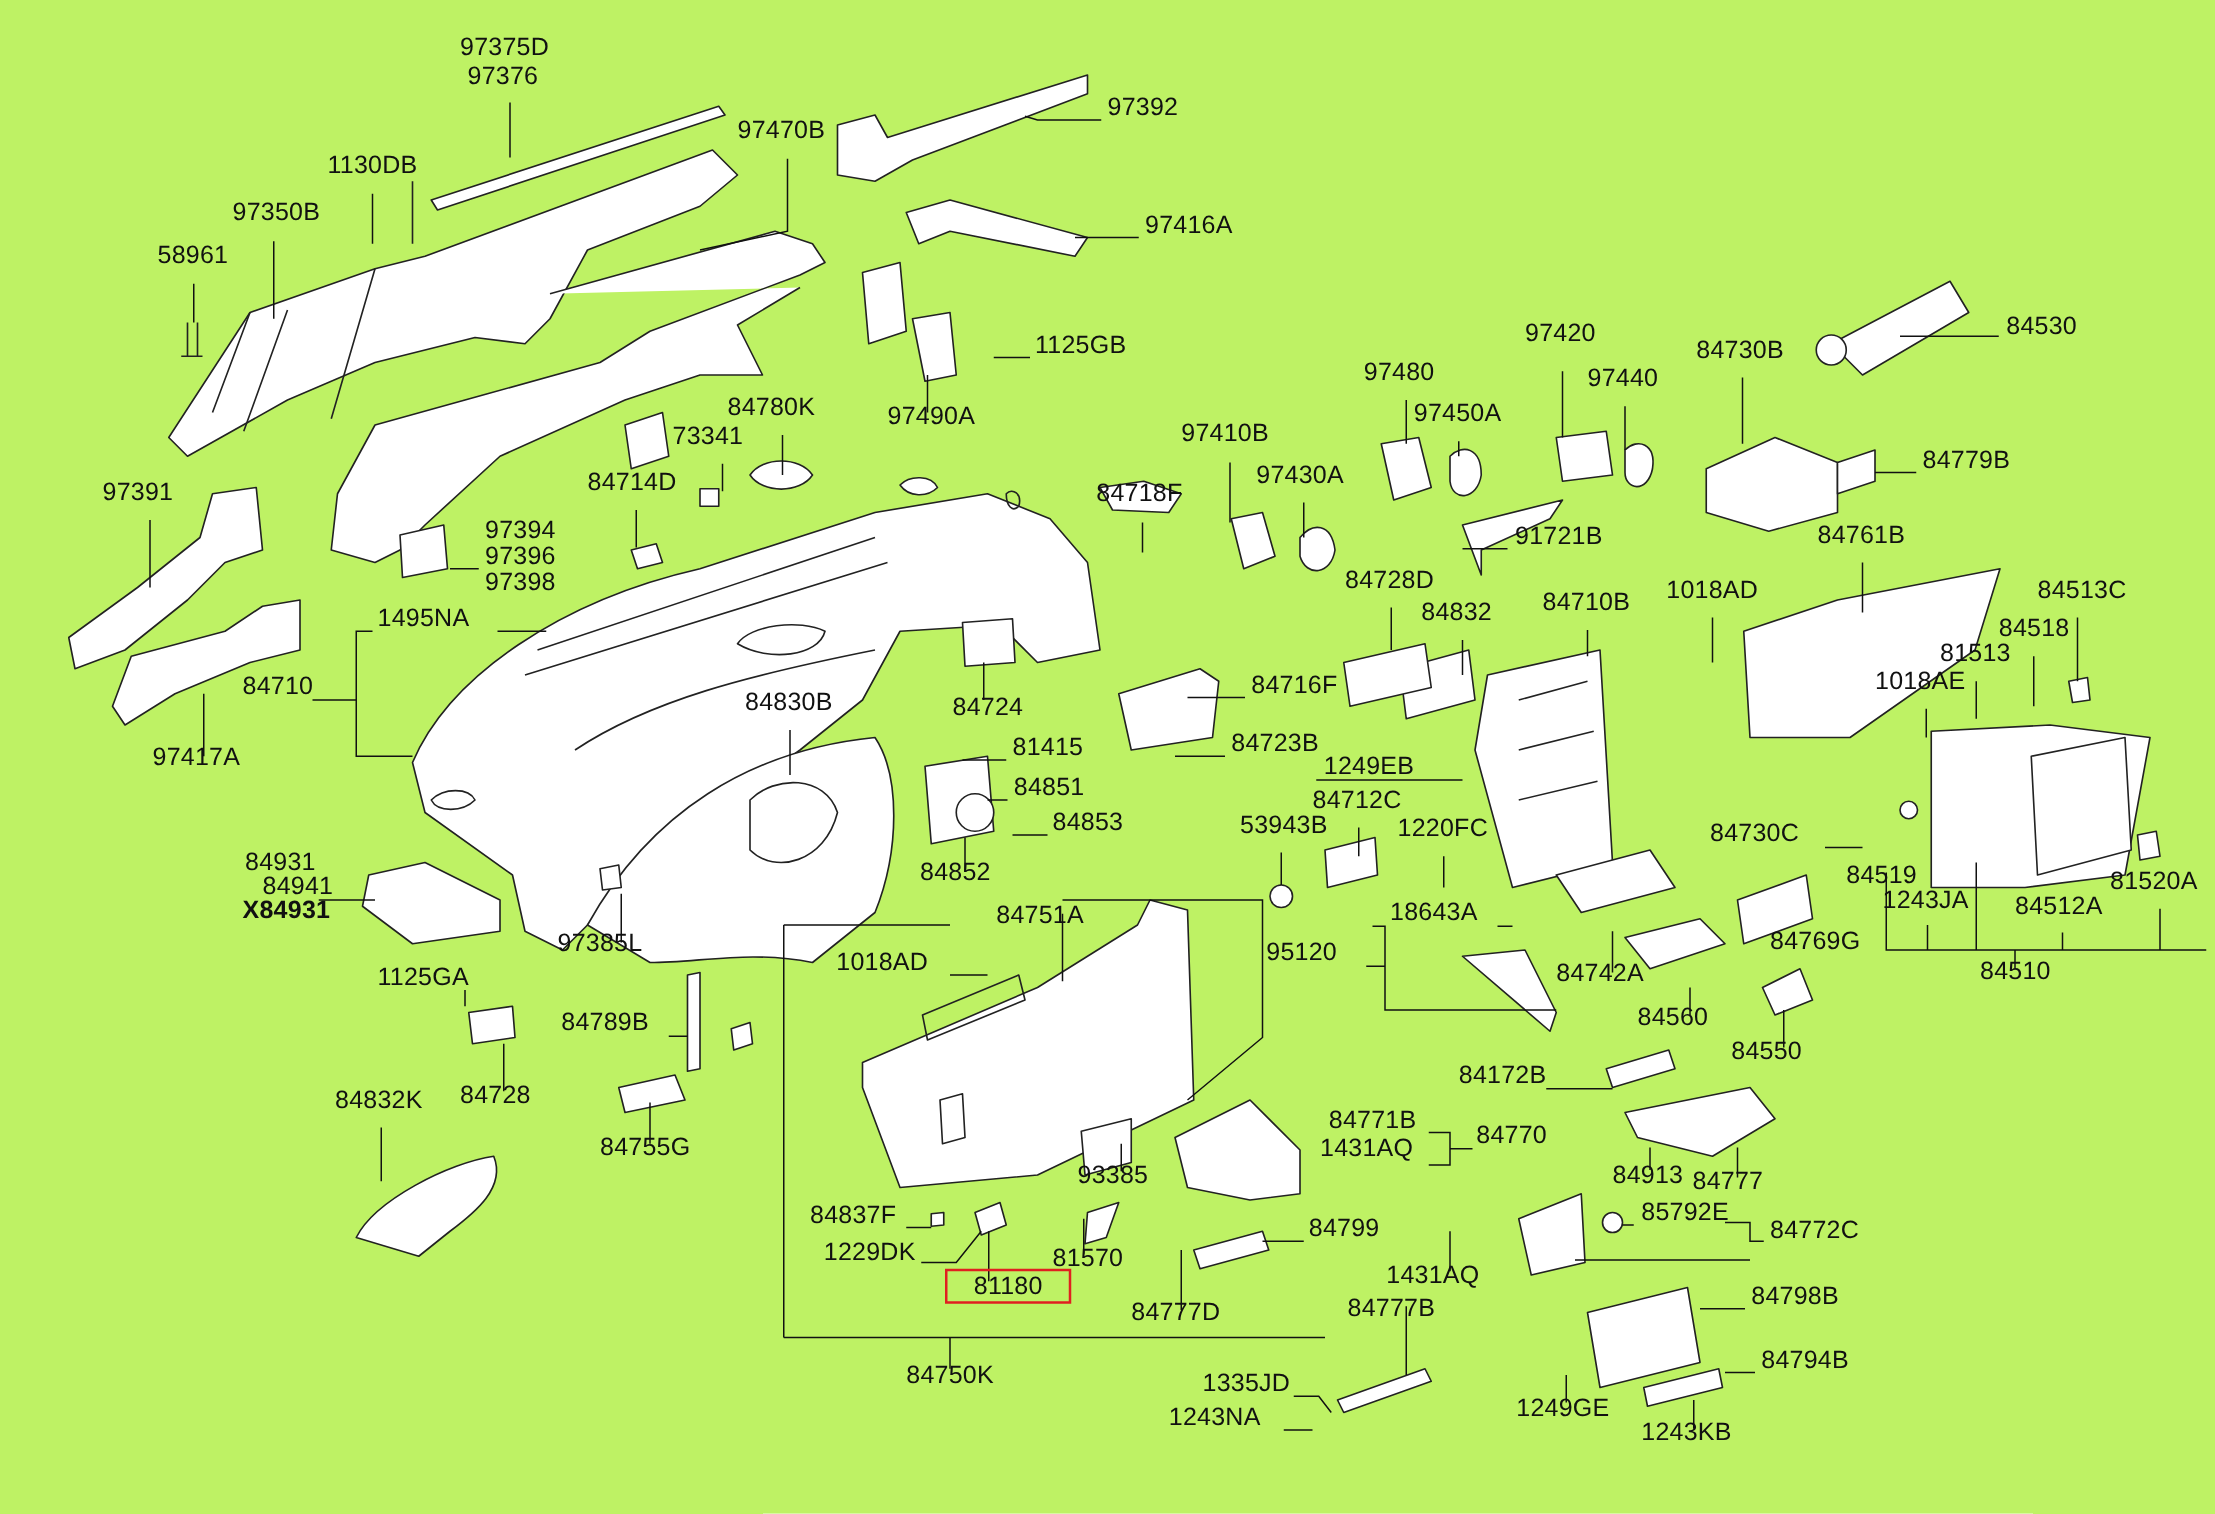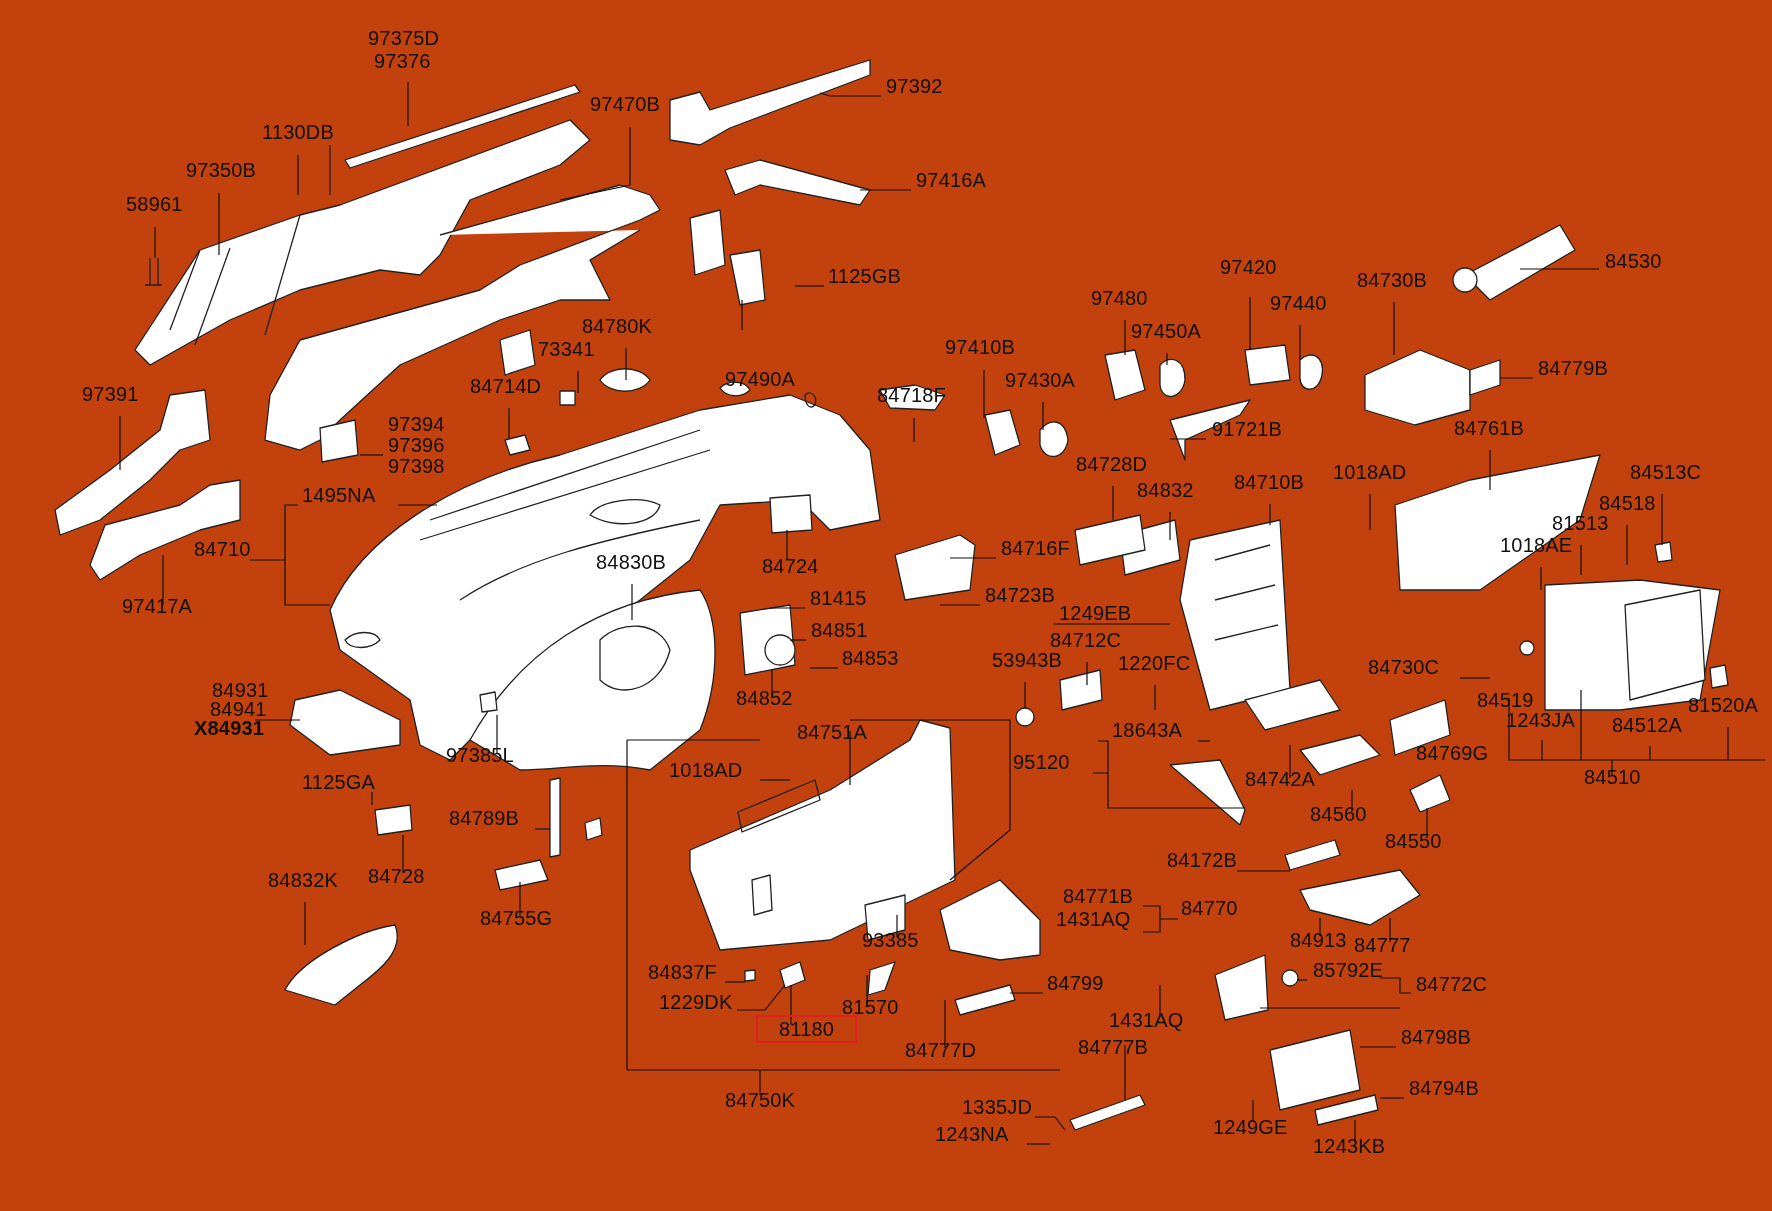--- a/index.html
+++ b/index.html
@@ -1,16 +1,16 @@
 <!DOCTYPE html>
 <html><head>
 <meta charset="utf-8">
 <style>
   html,body{margin:0;padding:0;background:#ffffff;}
-  #canvas{position:relative;width:1772px;height:1211px;overflow:hidden;background:#c2410c;font-family:"Liberation Sans",sans-serif;}
+  #canvas{position:relative;width:1772px;height:1211px;overflow:hidden;background:#bef264;font-family:"Liberation Sans",sans-serif;}
   #art{position:absolute;left:0;top:0;width:1772px;height:1211px;}
   .lbl{position:absolute;font-family:"Liberation Sans",sans-serif;font-size:20px;line-height:22px;color:#111111;white-space:nowrap;letter-spacing:0.2px;}
   .lbl.hl{outline:2px solid #e02020;outline-offset:1px;padding:0 20px;}
   .part{fill:none;stroke:#222;stroke-width:1.3;stroke-linejoin:round;}
   .part-f{fill:#ffffff;stroke:#222;stroke-width:1.3;stroke-linejoin:round;}
   .lead{fill:none;stroke:#111;stroke-width:1.2;}
 </style>
 </head>
 <body>
 
@@ -227,21 +227,21 @@
   <div id="labels">
       <span class="lbl" style="left: 368px; top: 27px;">97375D</span>
       <span class="lbl" style="left: 374px; top: 50px;">97376</span>
       <span class="lbl" style="left: 262px; top: 121px;">1130DB</span>
       <span class="lbl" style="left: 186px; top: 159px;">97350B</span>
       <span class="lbl" style="left: 126px; top: 193px;">58961</span>
       <span class="lbl" style="left: 590px; top: 93px;">97470B</span>
       <span class="lbl" style="left: 886px; top: 75px;">97392</span>
       <span class="lbl" style="left: 916px; top: 169px;">97416A</span>
       <span class="lbl" style="left: 828px; top: 265px;">1125GB</span>
-      <span class="lbl" style="left: 725px; top: 322px; margin-top: 46px;">97490A</span>
+      <span class="lbl" style="left: 710px; top: 322px;">97490A</span>
       <span class="lbl" style="left: 82px; top: 383px;">97391</span>
       <span class="lbl" style="left: 582px; top: 315px;">84780K</span>
       <span class="lbl" style="left: 538px; top: 338px;">73341</span>
       <span class="lbl" style="left: 470px; top: 375px;">84714D</span>
       <span class="lbl" style="left: 388px; top: 413px;">97394</span>
       <span class="lbl" style="left: 388px; top: 434px;">97396</span>
       <span class="lbl" style="left: 388px; top: 455px;">97398</span>
       <span class="lbl" style="left: 302px; top: 484px;">1495NA</span>
       <span class="lbl" style="left: 194px; top: 538px;">84710</span>
       <span class="lbl" style="left: 122px; top: 595px;">97417A</span>
@@ -277,21 +277,21 @@
       <span class="lbl" style="left: 1050px; top: 629px;">84712C</span>
       <span class="lbl" style="left: 992px; top: 649px;">53943B</span>
       <span class="lbl" style="left: 1118px; top: 652px;">1220FC</span>
       <span class="lbl" style="left: 1368px; top: 656px;">84730C</span>
       <span class="lbl" style="left: 1477px; top: 689px;">84519</span>
       <span class="lbl" style="left: 1506px; top: 709px;">1243JA</span>
       <span class="lbl" style="left: 1688px; top: 694px;">81520A</span>
       <span class="lbl" style="left: 1612px; top: 714px;">84512A</span>
       <span class="lbl" style="left: 1416px; top: 742px;">84769G</span>
       <span class="lbl" style="left: 1584px; top: 766px;">84510</span>
-      <span class="lbl" style="left: 212px; top: 679px;">84931</span>
+      <span class="lbl" style="left: 196px; top: 679px;">84931</span>
       <span class="lbl" style="left: 210px; top: 698px;">84941</span>
       <span class="lbl" style="left: 194px; top: 717px; font-weight: bold;">X84931</span>
       <span class="lbl" style="left: 446px; top: 744px;">97385L</span>
       <span class="lbl" style="left: 1112px; top: 719px;">18643A</span>
       <span class="lbl" style="left: 1013px; top: 751px;">95120</span>
       <span class="lbl" style="left: 1245px; top: 768px;">84742A</span>
       <span class="lbl" style="left: 1310px; top: 803px;">84560</span>
       <span class="lbl" style="left: 1385px; top: 830px;">84550</span>
       <span class="lbl" style="left: 797px; top: 721px;">84751A</span>
       <span class="lbl" style="left: 669px; top: 759px;">1018AD</span>

